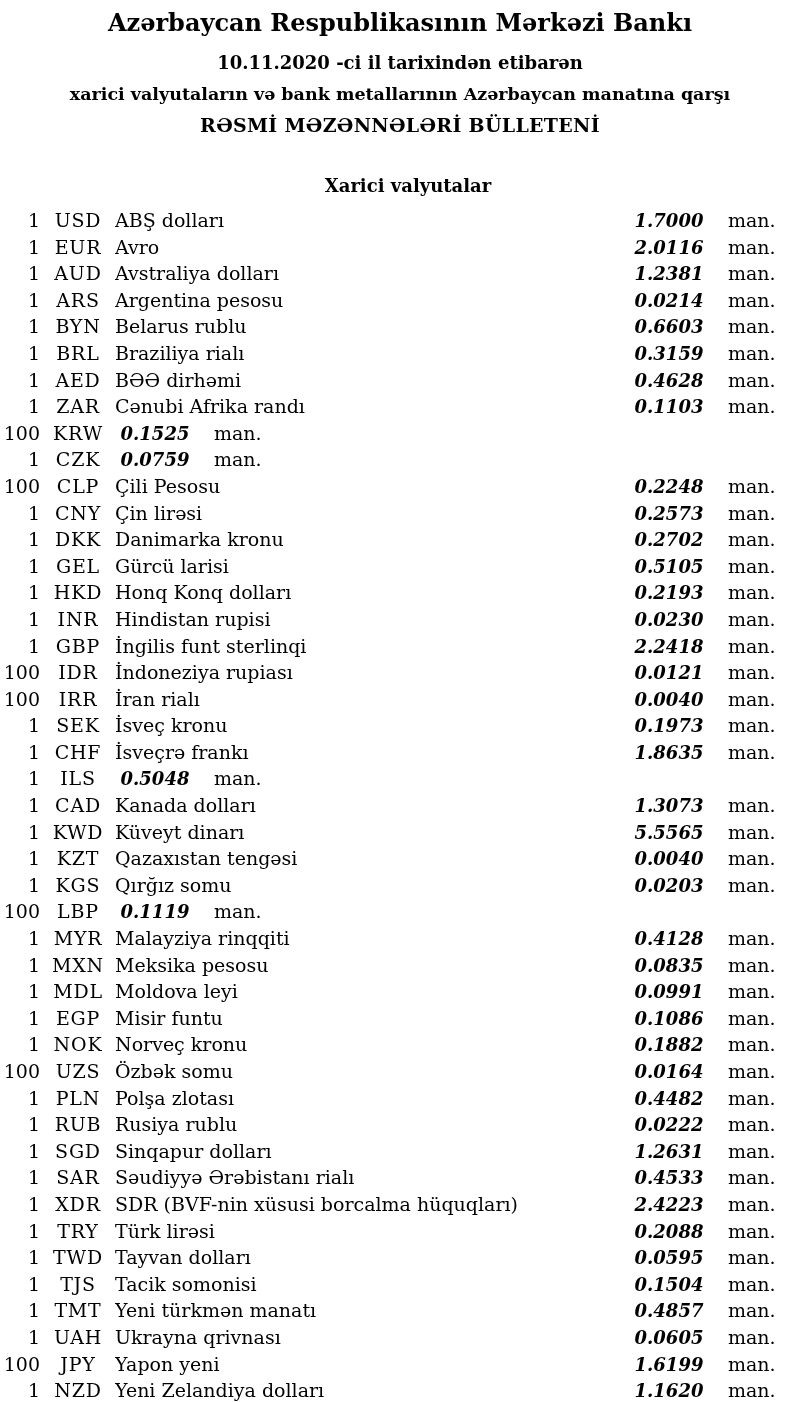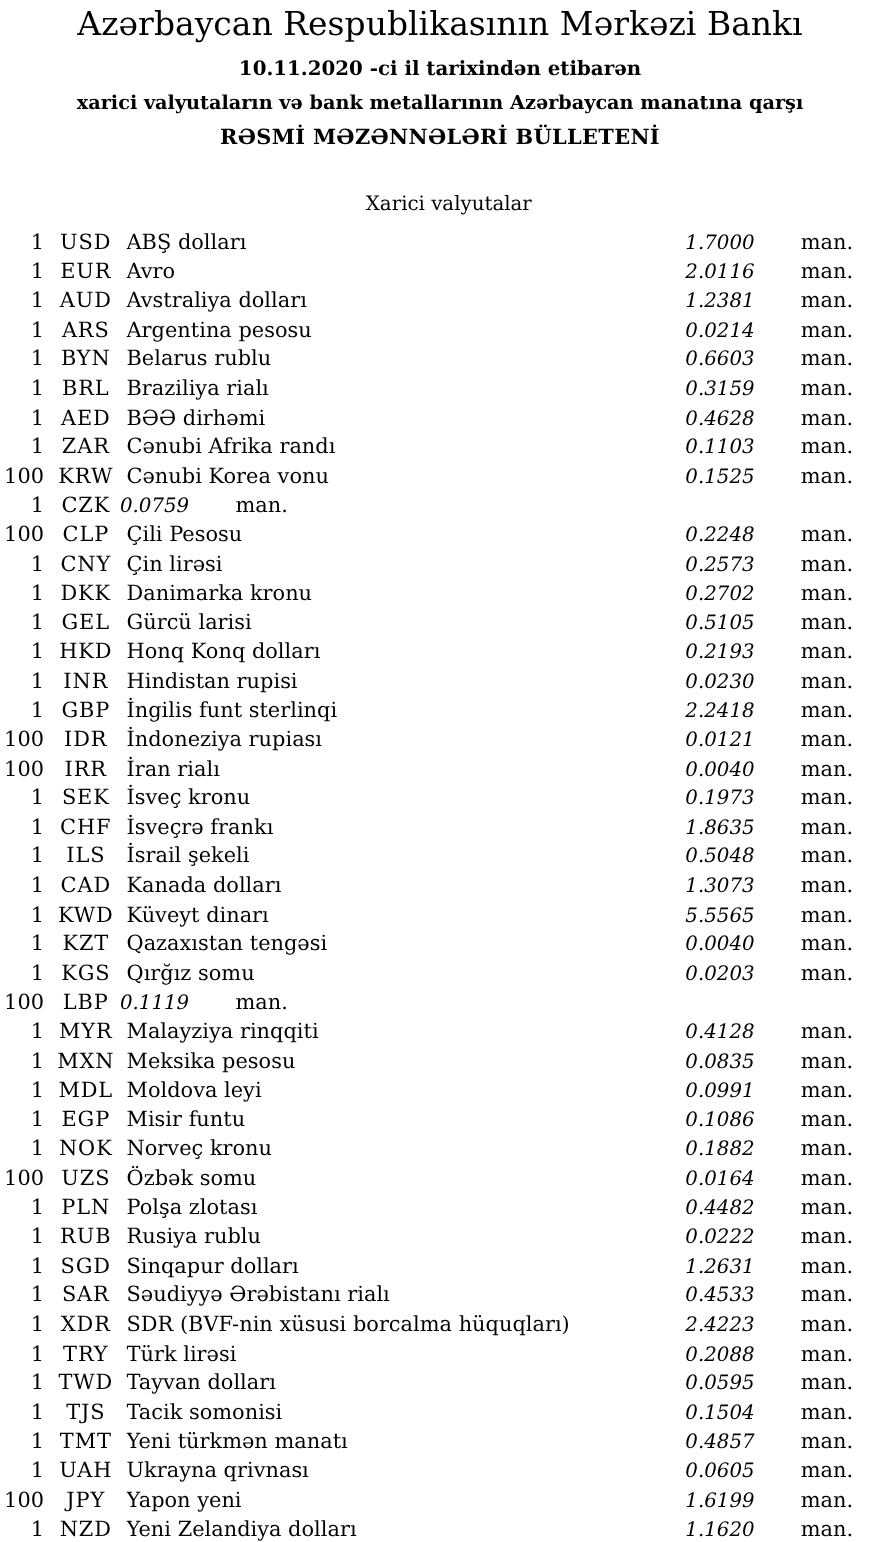--- a/index.html
+++ b/index.html
@@ -15,22 +15,22 @@
     overflow: hidden;
   }
   .page {
     width: 800px;
     height: 1402px;
     background: #ffffff;
   }
   .doc-header { text-align: center; }
   .h-title {
     margin: 8px 0 0 0;
-    font-size: 30px;
-    font-weight: normal;
+    font-size: 24px;
+    font-weight: bold;
     line-height: 30px;
   }
   .h-sub1 {
     margin: 13px 0 0 0;
     font-size: 18px;
     font-weight: bold;
     line-height: 24px;
   }
   .h-sub2 {
     margin: 7px 0 0 0;
@@ -42,21 +42,21 @@
     margin: 6px 0 0 0;
     font-size: 19px;
     font-weight: bold;
     line-height: 26px;
     letter-spacing: 0.3px;
   }
   .section-title {
     margin: 36px 0 0 16px;
     text-align: center;
     font-size: 18px;
-    font-weight: normal;
+    font-weight: bold;
     line-height: 24px;
   }
   .rate-table {
     margin-top: 9px;
   }
   .row {
     display: flex;
     align-items: baseline;
     height: 26.6px;
     line-height: 26.6px;
@@ -77,22 +77,22 @@
     letter-spacing: 0.8px;
   }
   .name {
     flex: 1 1 auto;
     margin-left: 6px;
     overflow: hidden;
   }
   .rate {
     flex: none;
     width: 92px;
-    text-align: left;
-    font-weight: normal;
+    text-align: center;
+    font-weight: bold;
     font-style: italic;
     font-size: 18px;
   }
   .unit {
     flex: none;
     width: 44px;
     margin-left: 13px;
   }
 </style>
 </head>
@@ -170,21 +170,20 @@
       <span class="qty">1</span>
       <span class="code">ZAR</span>
       <span class="name">Cənubi Afrika randı</span>
       <span class="rate">0.1103</span>
       <span class="unit">man.</span>
     </div>
 
     <div class="row">
       <span class="qty">100</span>
       <span class="code">KRW</span>
-      <span class="name">Cənubi Korea vonu</span>
       <span class="rate">0.1525</span>
       <span class="unit">man.</span>
     </div>
 
     <div class="row">
       <span class="qty">1</span>
       <span class="code">CZK</span>
       <span class="rate">0.0759</span>
       <span class="unit">man.</span>
     </div>
@@ -273,21 +272,20 @@
       <span class="qty">1</span>
       <span class="code">CHF</span>
       <span class="name">İsveçrə frankı</span>
       <span class="rate">1.8635</span>
       <span class="unit">man.</span>
     </div>
 
     <div class="row">
       <span class="qty">1</span>
       <span class="code">ILS</span>
-      <span class="name">İsrail şekeli</span>
       <span class="rate">0.5048</span>
       <span class="unit">man.</span>
     </div>
 
     <div class="row">
       <span class="qty">1</span>
       <span class="code">CAD</span>
       <span class="name">Kanada dolları</span>
       <span class="rate">1.3073</span>
       <span class="unit">man.</span>

